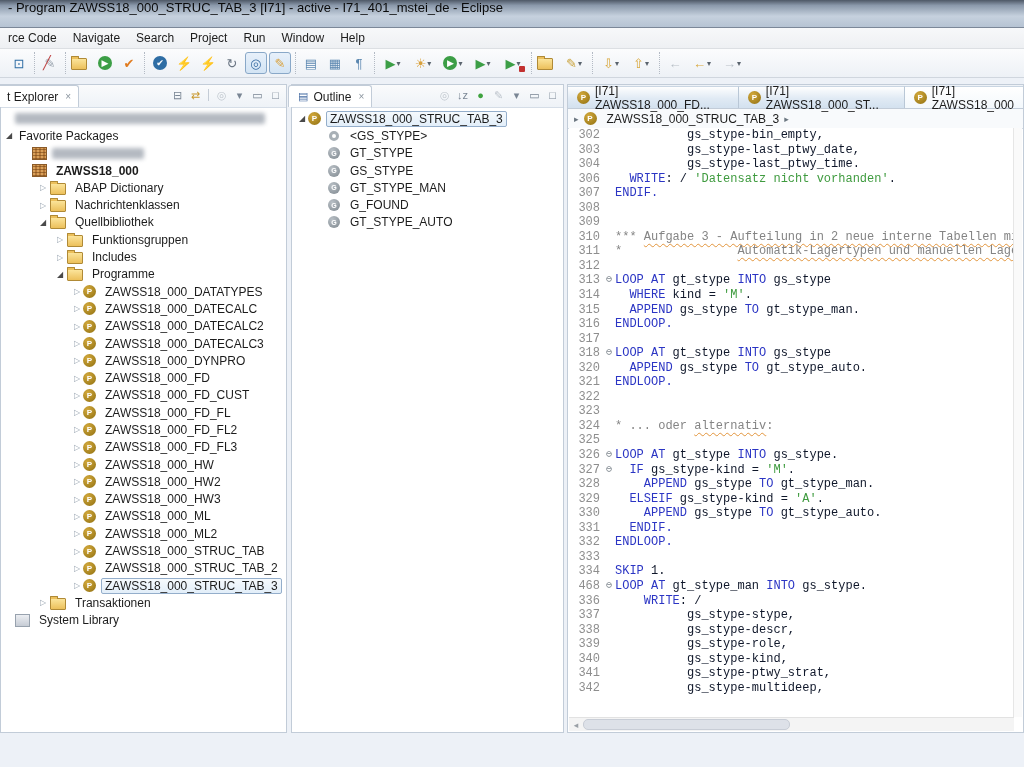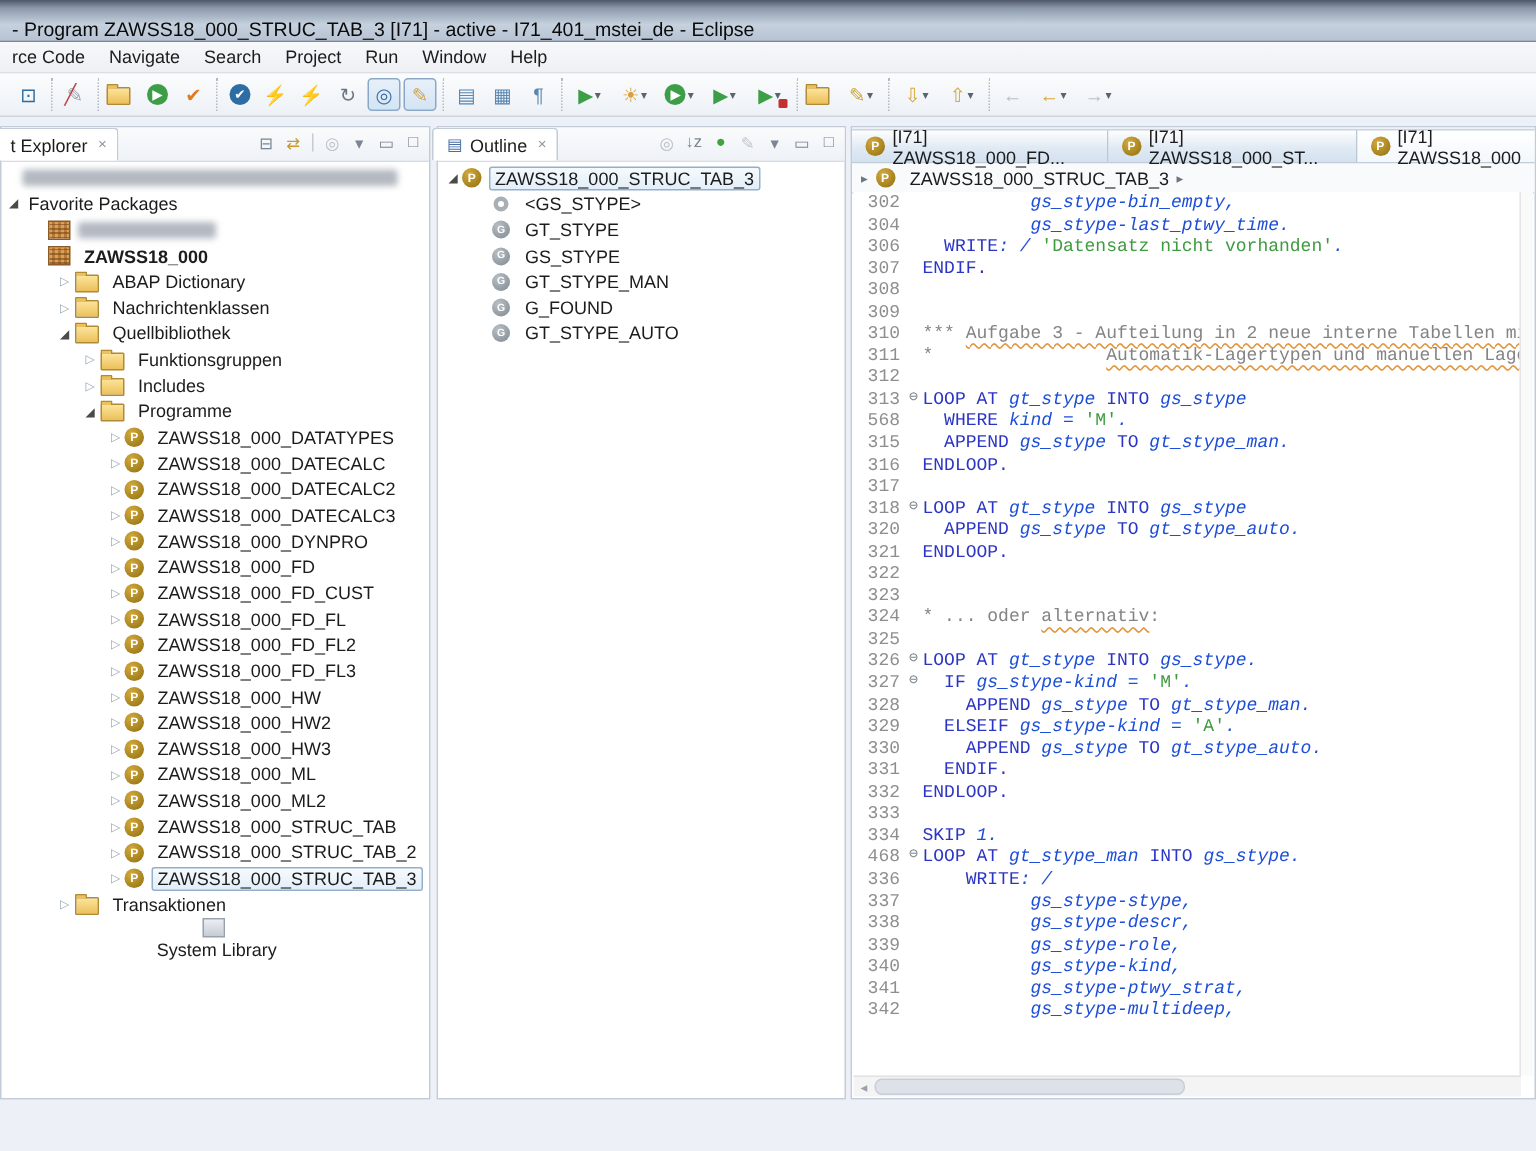--- a/index.html
+++ b/index.html
@@ -1,20 +1,20 @@
 <!DOCTYPE html>
 <html><head>
 <meta charset="utf-8">
 <style>
   html,body{margin:0;padding:0;}
   body{width:1024px;height:767px;overflow:hidden;position:relative;background:#edf1f7;
        font-family:"Liberation Sans",sans-serif;font-size:12px;color:#1c1c1c;}
   
   .titlebar{height:28px;background:linear-gradient(180deg,#4e5866 0%,#8b99ab 20%,#c6d1de 60%,#b6c3d3 100%);
-            display:flex;align-items:flex-end;padding-left:8px;font-size:13px;color:#0a0a0a;
+            display:flex;align-items:flex-start;padding-left:8px;font-size:13px;color:#0a0a0a;
             border-bottom:1px solid #7b8798;box-sizing:border-box;}
   .menubar{height:20px;background:linear-gradient(#f7f8fa,#eef0f3);border-bottom:1px solid #dcdfe3;
            display:flex;align-items:center;}
   .mitem{padding:0 8px;height:20px;line-height:20px;cursor:default;}
   .toolbar{height:28px;background:linear-gradient(#fbfcfd,#edf1f6);border-bottom:1px solid #d0d6de;
            display:flex;align-items:center;padding-left:4px;}
   .tgroup{display:flex;align-items:center;border-left:1px dotted #b3bac4;padding:0 3px;height:22px;}
   .tgroup.first{border-left:none;}
   .tbtn{width:20px;height:20px;display:inline-flex;align-items:center;justify-content:center;
         position:relative;margin:0 1px;border:1px solid transparent;border-radius:3px;}
@@ -82,21 +82,21 @@
   .bc-arrow{color:#6b7680;font-size:9px;}
   .codewrap{position:absolute;top:43px;left:1px;right:9px;bottom:15px;overflow:hidden;background:#fff;}
   .gutterbg{position:absolute;top:43px;left:1px;width:34px;bottom:15px;background:#fcfcfc;border-right:1px solid #f0f0f0;}
   .cl{height:14.56px;line-height:14.56px;display:flex;font-family:"Liberation Mono","DejaVu Sans Mono",monospace;
       font-size:12px;}
   .ln{width:31px;text-align:right;padding-right:3px;color:#8e8e8e;flex:none;
       font-family:"Liberation Mono","DejaVu Sans Mono",monospace;}
   .fd{width:12px;flex:none;color:#7d868d;font-size:10px;text-align:center;}
   .ct{white-space:pre;}
   .kw{color:#2b35c4;}
-  .id{color:#1d4ed8;font-style:italic;}
+  .id{color:#0f172a;}
   .str{color:#3f9b3f;}
   .cmt{color:#848484;}
   .cmtw{color:#848484;text-decoration:underline wavy #e2953c 1px;text-underline-offset:3px;}
   .vs{position:absolute;top:43px;right:1px;width:8px;bottom:15px;background:#fafafa;border-left:1px solid #e6e6e6;}
   .hs{position:absolute;left:1px;right:9px;bottom:1px;height:13px;background:#f4f4f4;border-top:1px solid #e2e2e2;
       display:flex;align-items:center;}
   .hs .arr{width:14px;text-align:center;color:#9aa0a6;font-size:9px;}
   .hs .thumb{height:9px;width:46%;background:#dde1e8;border:1px solid #c8cdd6;border-radius:5px;}
   
   .statusbar{height:26px;background:linear-gradient(#f3f5f9,#e4e8f0);border-top:1px solid #c8cfda;
@@ -388,21 +388,21 @@
         <div class="trow" style="padding-left: 70px;">
           <span class="exp">▷</span>
           <span class="i-prog">P</span>
           <span class="tlabel sel">ZAWSS18_000_STRUC_TAB_3</span>
         </div>
         <div class="trow" style="padding-left: 36px;">
           <span class="exp">▷</span>
           <span class="i-folder"></span>
           <span class="tlabel">Transaktionen</span>
         </div>
-        <div class="trow" style="padding-left: 2px; flex-direction: column;">
+        <div class="trow" style="padding-left: 2px;">
           <span class="exp"></span>
           <span class="i-lib"></span>
           <span class="tlabel">System Library</span>
         </div>
       </div>
   </div>
 
   <div class="panel ol">
     <div class="phead">
       <div class="vtab">
@@ -481,20 +481,25 @@
       <span class="bc-arrow">▸</span>
     </div>
     <div class="gutterbg"></div>
     <div class="codewrap" id="code">
         <div class="cl">
           <span class="ln">302</span>
           <span class="fd"></span>
           <span class="ct"><span class="id">          gs_stype-bin_empty,</span></span>
         </div>
         <div class="cl">
+          <span class="ln">303</span>
+          <span class="fd"></span>
+          <span class="ct"><span class="id">          gs_stype-last_ptwy_date,</span></span>
+        </div>
+        <div class="cl">
           <span class="ln">304</span>
           <span class="fd"></span>
           <span class="ct"><span class="id">          gs_stype-last_ptwy_time.</span></span>
         </div>
         <div class="cl">
           <span class="ln">306</span>
           <span class="fd"></span>
           <span class="ct"><span class="id">  </span><span class="kw">WRITE</span><span class="id">: / </span><span class="str">'Datensatz nicht vorhanden'</span><span class="id">.</span></span>
         </div>
         <div class="cl">
@@ -526,21 +531,21 @@
           <span class="ln">312</span>
           <span class="fd"></span>
           <span class="ct"></span>
         </div>
         <div class="cl">
           <span class="ln">313</span>
           <span class="fd">⊖</span>
           <span class="ct"><span class="kw">LOOP AT</span><span class="id"> gt_stype </span><span class="kw">INTO</span><span class="id"> gs_stype</span></span>
         </div>
         <div class="cl">
-          <span class="ln">568</span>
+          <span class="ln">314</span>
           <span class="fd"></span>
           <span class="ct"><span class="id">  </span><span class="kw">WHERE</span><span class="id"> kind = </span><span class="str">'M'</span><span class="id">.</span></span>
         </div>
         <div class="cl">
           <span class="ln">315</span>
           <span class="fd"></span>
           <span class="ct"><span class="id">  </span><span class="kw">APPEND</span><span class="id"> gs_stype </span><span class="kw">TO</span><span class="id"> gt_stype_man.</span></span>
         </div>
         <div class="cl">
           <span class="ln">316</span>

